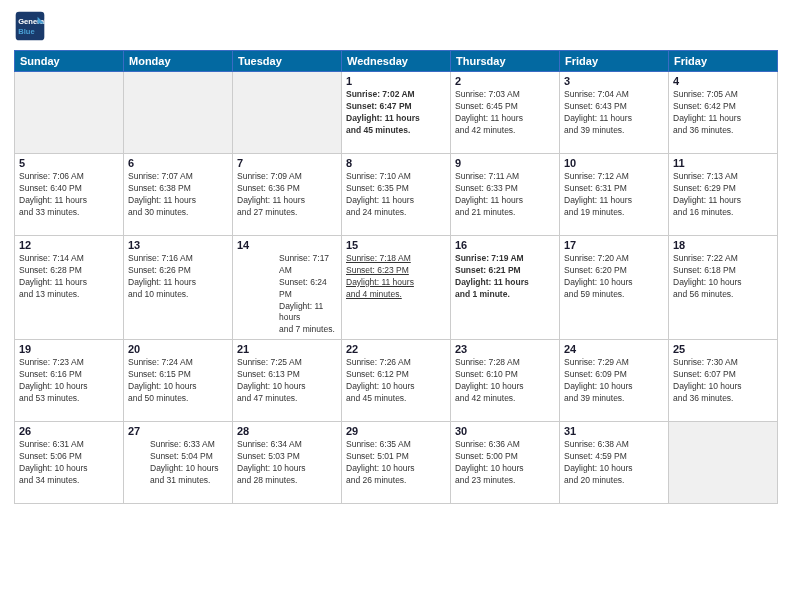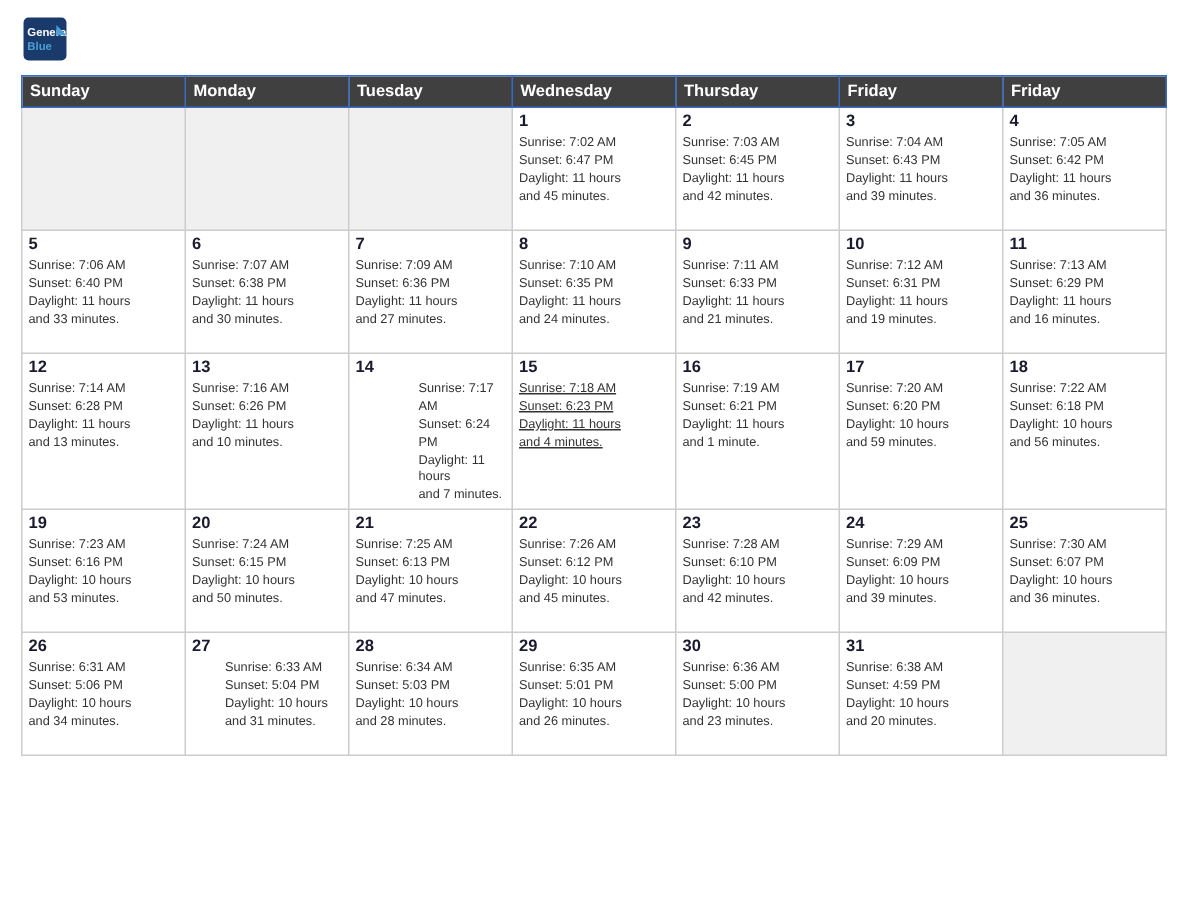--- a/index.html
+++ b/index.html
@@ -49,21 +49,21 @@
     .subtitle {
       font-size: 13px;
       color: #444;
     }
     table {
       width: 100%;
       border-collapse: collapse;
       table-layout: fixed;
     }
     th {
-      background-color: #404040;
+      background-color: #0369a1;
       color: #fff;
       font-size: 11px;
       font-weight: bold;
       text-align: left;
       padding: 4px 5px;
       border: 1px solid #3a6bc4;
     }
     td {
       border: 1px solid #ccc;
       vertical-align: top;
@@ -122,21 +122,21 @@
           <th>Friday</th>
         </tr>
     </thead>
     <tbody id="calendar-body">
         <tr>
           <td class="empty"></td>
           <td class="empty"></td>
           <td class="empty"></td>
           <td>
             <span class="day-num">1</span>
-            <div class="day-detail" style="white-space: pre-line;">Sunrise: 7:02 AM
+            <div class="day-detail" style="white-space: pre-line; font-weight: bold;">Sunrise: 7:02 AM
 Sunset: 6:47 PM
 Daylight: 11 hours
 and 45 minutes.</div>
           </td>
           <td>
             <span class="day-num">2</span>
             <div class="day-detail" style="white-space: pre-line;">Sunrise: 7:03 AM
 Sunset: 6:45 PM
 Daylight: 11 hours
 and 42 minutes.</div>
@@ -231,21 +231,21 @@
           </td>
           <td>
             <span class="day-num">15</span>
             <div class="day-detail" style="white-space: pre-line; text-decoration: underline;">Sunrise: 7:18 AM
 Sunset: 6:23 PM
 Daylight: 11 hours
 and 4 minutes.</div>
           </td>
           <td>
             <span class="day-num">16</span>
-            <div class="day-detail" style="white-space: pre-line;">Sunrise: 7:19 AM
+            <div class="day-detail" style="white-space: pre-line; font-weight: bold;">Sunrise: 7:19 AM
 Sunset: 6:21 PM
 Daylight: 11 hours
 and 1 minute.</div>
           </td>
           <td>
             <span class="day-num">17</span>
             <div class="day-detail" style="white-space: pre-line;">Sunrise: 7:20 AM
 Sunset: 6:20 PM
 Daylight: 10 hours
 and 59 minutes.</div>

